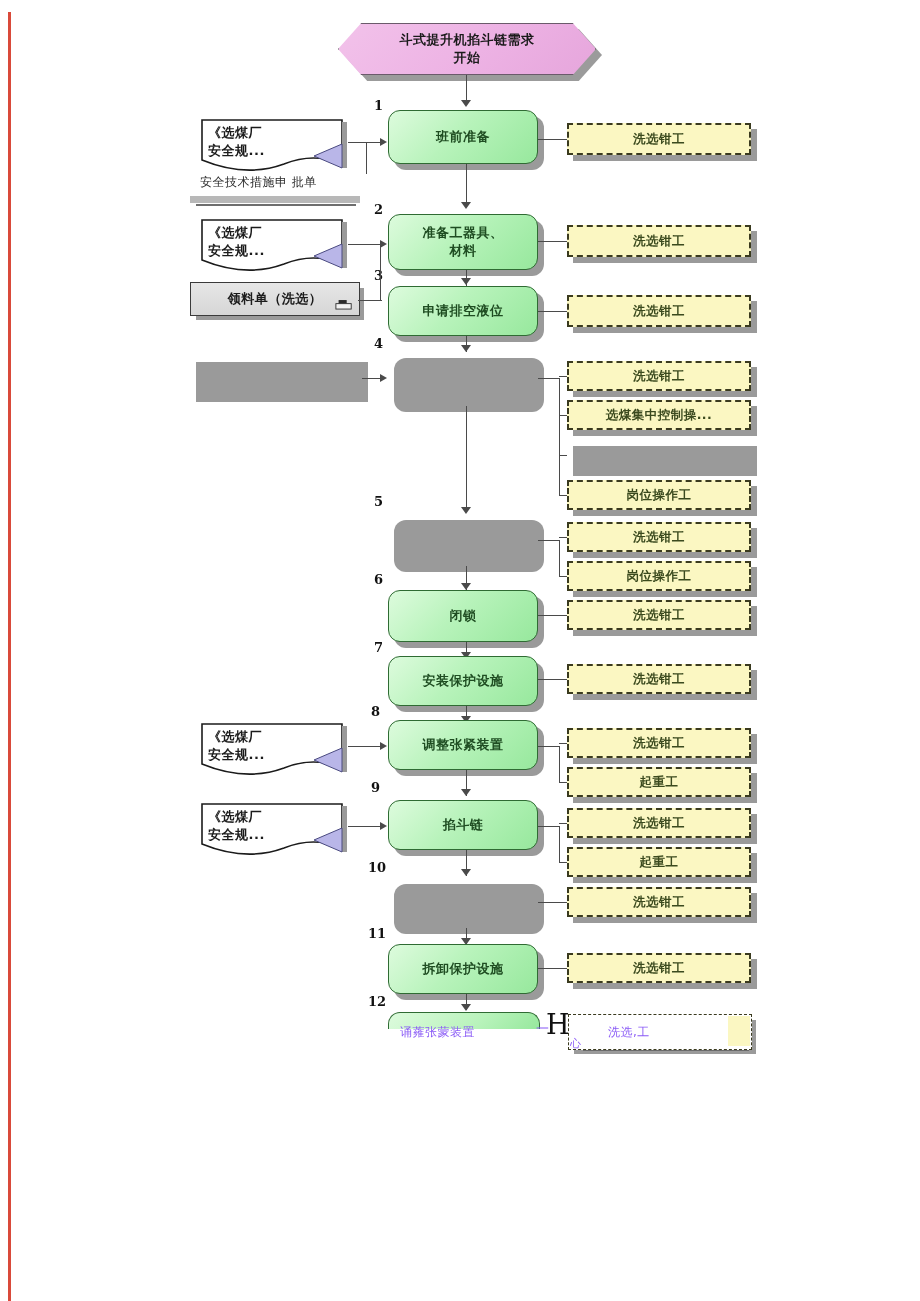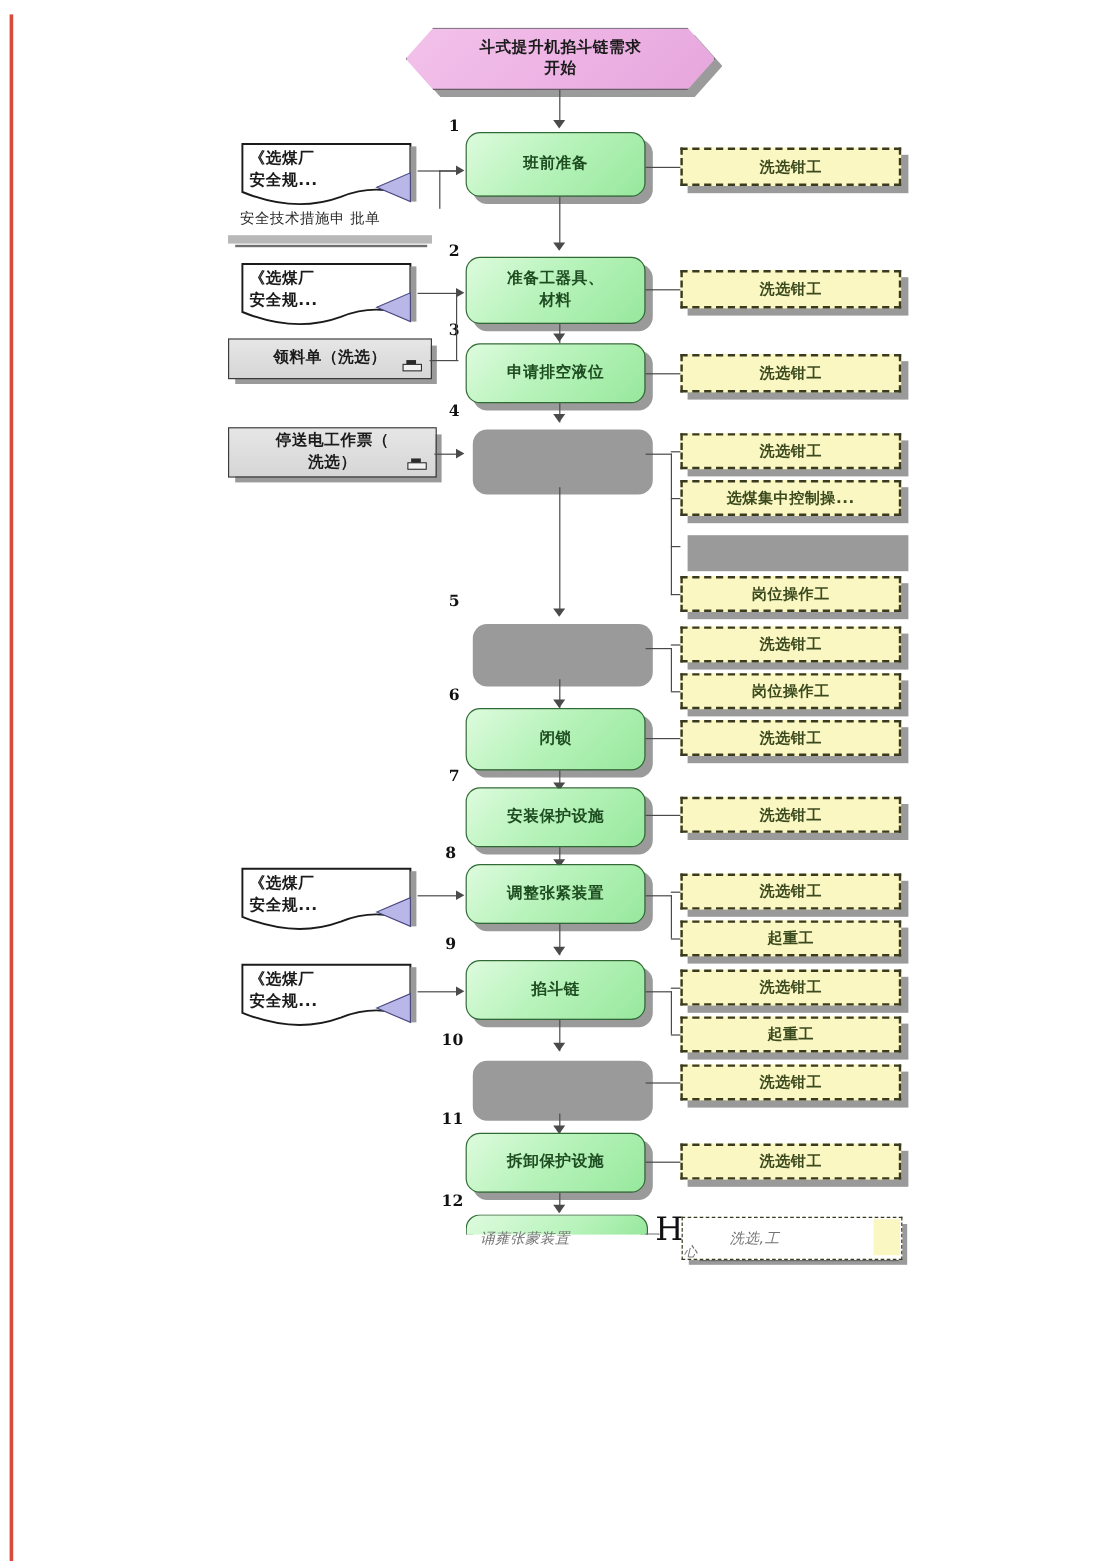--- a/index.html
+++ b/index.html
@@ -97,20 +97,21 @@
   .gray {
     border: 1.6px solid #3a3a3a;
     background: linear-gradient(180deg,#e6e6e6 0%, #d6d6d6 100%);
     display: flex; align-items: center; justify-content: center;
     text-align: center;
     color: #1b1b1b;
     font-size: 13px; font-weight: bold;
     line-height: 1.35;
     letter-spacing: .5px;
     position: absolute;
+    font-family: Liberation Serif, serif;
   }
   .gray-shadow { background: #9a9a9a; position:absolute; }
   .gray-icon { position:absolute; right:6px; bottom:4px; width:18px; height:12px; }
 
   
   .vline { position:absolute; background:#4a4a4a; width:1.4px; }
   .hline { position:absolute; background:#4a4a4a; height:1.4px; }
   .arrow-down {
     position:absolute; width:0; height:0;
     border-left:5px solid transparent;
@@ -138,22 +139,22 @@
   }
   
   .cutbox {
     position:absolute;
     border:1.6px solid #2f6b33;
     border-bottom:none;
     border-radius:12px 12px 0 0;
     background: linear-gradient(135deg,#ddfbdd 0%, #b8f3bb 60%, #97e89d 100%);
   }
   .ghost-text {
-    position:absolute; font-size:12px; color:#737373;
-    letter-spacing:.5px; white-space:nowrap;font-style:italic;
+    position:absolute; font-size:12px; color:#8b5cf6;
+    letter-spacing:.5px; white-space:nowrap;
   }
   .bigH {
     position:absolute; font-family:"DejaVu Serif","Liberation Serif",serif;
     font-size:27px; color:#111; font-weight:normal;
   }
   .dashrect { position:absolute; border:1.6px dashed #3a3a1e; }
   .thinline { position:absolute; background:#6b6b6b; height:1.2px; }
   .stub-gray { position:absolute; background:#b8b8b8; }
   .stub-dark { position:absolute; background:#6e6e6e; }
 </style>
@@ -267,30 +268,20 @@
   </div>
   <div class="hline" style="left:538px;top:299px;width:29px;"></div>
 
   <div class="vline" style="left:466px;top:324px;height:16px;"></div>
   <div class="arrow-down" style="left:461px;top:333px;"></div>
 
   <div class="stepnum" style="left:374px;top:324px;">4</div>
   <div class="node process-shadow" style="left:394px;top:346px;width:150px;height:54px;"></div>
 
   <div class="gray-shadow" style="left:196px;top:350px;width:172px;height:40px;"></div>
-  <div class="gray" style="left:190px;top:344px;width:172px;height:40px;">
-    <div>
-      <div>停送电工作票（</div>
-      <div>洗选）</div>
-    </div>
-    <svg class="gray-icon" viewBox="0 0 20 13">
-      <rect x="4" y="1" width="9" height="4" fill="#2b2b2b"></rect>
-      <rect x="1" y="5" width="17" height="6" fill="#f2f2f2" stroke="#2b2b2b" stroke-width="1"></rect>
-    </svg>
-  </div>
   <div class="hline" style="left:362px;top:366px;width:20px;"></div>
   <div class="arrow-right" style="left:380px;top:361.5px;"></div>
 
   <div class="hline" style="left:538px;top:366px;width:22px;"></div>
   <div class="vline" style="left:559px;top:366px;height:118px;"></div>
 
   <div class="node role-shadow" style="left:573px;top:355px;width:184px;height:30px;"></div>
   <div class="node role" style="left:567px;top:349px;width:184px;height:30px;">
     <span>洗选钳工</span>
   </div>

